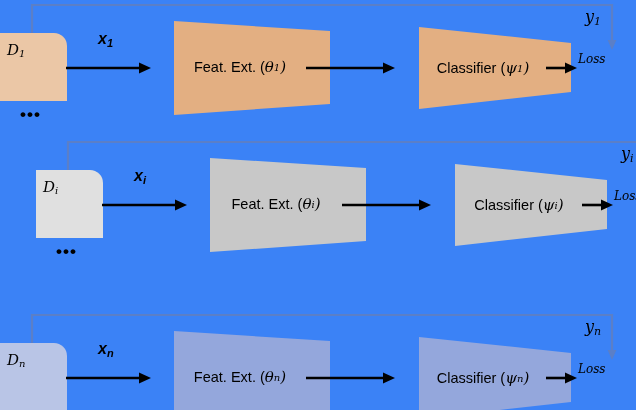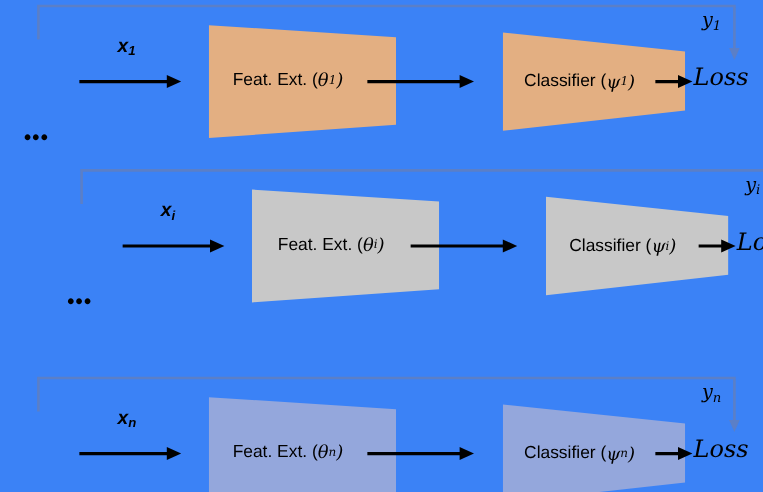--- a/index.html
+++ b/index.html
@@ -125,21 +125,21 @@
     vertical-align: -3px;
   }
 
   
   .loss-label {
     position: absolute;
     left: 578px;
     top: 52px;
     font-family: "DejaVu Serif", serif;
     font-style: italic;
-    font-size: 20px;
+    font-size: 12px;
     color: #000000;
     white-space: nowrap;
   }
 
   
   .blue-path {
     position: absolute;
     left: 0;
     top: 0;
     width: 636px;
@@ -164,20 +164,23 @@
 </head>
 <body>
 
 <div id="canvas">
     <div class="row" style="top: 0px;">
       <div class="blue-path"><svg width="636" height="137" viewBox="0 0 636 137">
           <path d="M32,33 L32,5 L612,5 L612,40" fill="none" stroke="#5B7FC7" stroke-width="2.2" stroke-linejoin="miter"></path>
           <path d="M612,50 L607.6,40 L616.4,40 Z" fill="#5B7FC7"></path>
         </svg></div>
       <div class="y-label"><span>y</span><span class="sub">1</span></div>
+      <div class="dataset-box" style="background: rgb(235, 199, 166);">
+        <div class="dataset-label"><span>D</span><span class="sub">1</span></div>
+      </div>
       <div class="ellipsis">•••</div>
       <div class="arrow arr-x">
         <svg width="86" height="16" viewBox="0 0 86 16">
           <line x1="0" y1="8" x2="76" y2="8" stroke="#000" stroke-width="2.6"></line>
           <path d="M85,8 L73,2.6 L73,13.4 Z" fill="#000"></path>
         </svg>
       </div>
       <div class="x-label"><span>x</span><span class="sub">1</span></div>
       <div class="trap fe" style="width: 156px; height: 98px;">
         <svg width="156" height="98" viewBox="0 0 156 98">
@@ -214,20 +217,23 @@
         </svg>
       </div>
       <div class="loss-label">Loss</div>
     </div>
     <div class="row" style="top: 137px; margin-left: 36px;">
       <div class="blue-path"><svg width="636" height="137" viewBox="0 0 636 137">
           <path d="M32,33 L32,5 L612,5 L612,40" fill="none" stroke="#5B7FC7" stroke-width="2.2" stroke-linejoin="miter"></path>
           <path d="M612,50 L607.6,40 L616.4,40 Z" fill="#5B7FC7"></path>
         </svg></div>
       <div class="y-label"><span>y</span><span class="sub">i</span></div>
+      <div class="dataset-box" style="background: rgb(224, 224, 224);">
+        <div class="dataset-label"><span>D</span><span class="sub">i</span></div>
+      </div>
       <div class="ellipsis">•••</div>
       <div class="arrow arr-x">
         <svg width="86" height="16" viewBox="0 0 86 16">
           <line x1="0" y1="8" x2="76" y2="8" stroke="#000" stroke-width="2.6"></line>
           <path d="M85,8 L73,2.6 L73,13.4 Z" fill="#000"></path>
         </svg>
       </div>
       <div class="x-label"><span>x</span><span class="sub">i</span></div>
       <div class="trap fe" style="width: 156px; height: 98px;">
         <svg width="156" height="98" viewBox="0 0 156 98">
@@ -264,20 +270,23 @@
         </svg>
       </div>
       <div class="loss-label">Loss</div>
     </div>
     <div class="row" style="top: 274px; margin-top: 36px;">
       <div class="blue-path"><svg width="636" height="137" viewBox="0 0 636 137">
           <path d="M32,33 L32,5 L612,5 L612,40" fill="none" stroke="#5B7FC7" stroke-width="2.2" stroke-linejoin="miter"></path>
           <path d="M612,50 L607.6,40 L616.4,40 Z" fill="#5B7FC7"></path>
         </svg></div>
       <div class="y-label"><span>y</span><span class="sub">n</span></div>
+      <div class="dataset-box" style="background: rgb(185, 197, 230);">
+        <div class="dataset-label"><span>D</span><span class="sub">n</span></div>
+      </div>
       <div class="arrow arr-x">
         <svg width="86" height="16" viewBox="0 0 86 16">
           <line x1="0" y1="8" x2="76" y2="8" stroke="#000" stroke-width="2.6"></line>
           <path d="M85,8 L73,2.6 L73,13.4 Z" fill="#000"></path>
         </svg>
       </div>
       <div class="x-label"><span>x</span><span class="sub">n</span></div>
       <div class="trap fe" style="width: 156px; height: 98px;">
         <svg width="156" height="98" viewBox="0 0 156 98">
           <polygon points="0,3 156,13 156,86 0,97" fill="#94A7DC"></polygon>

